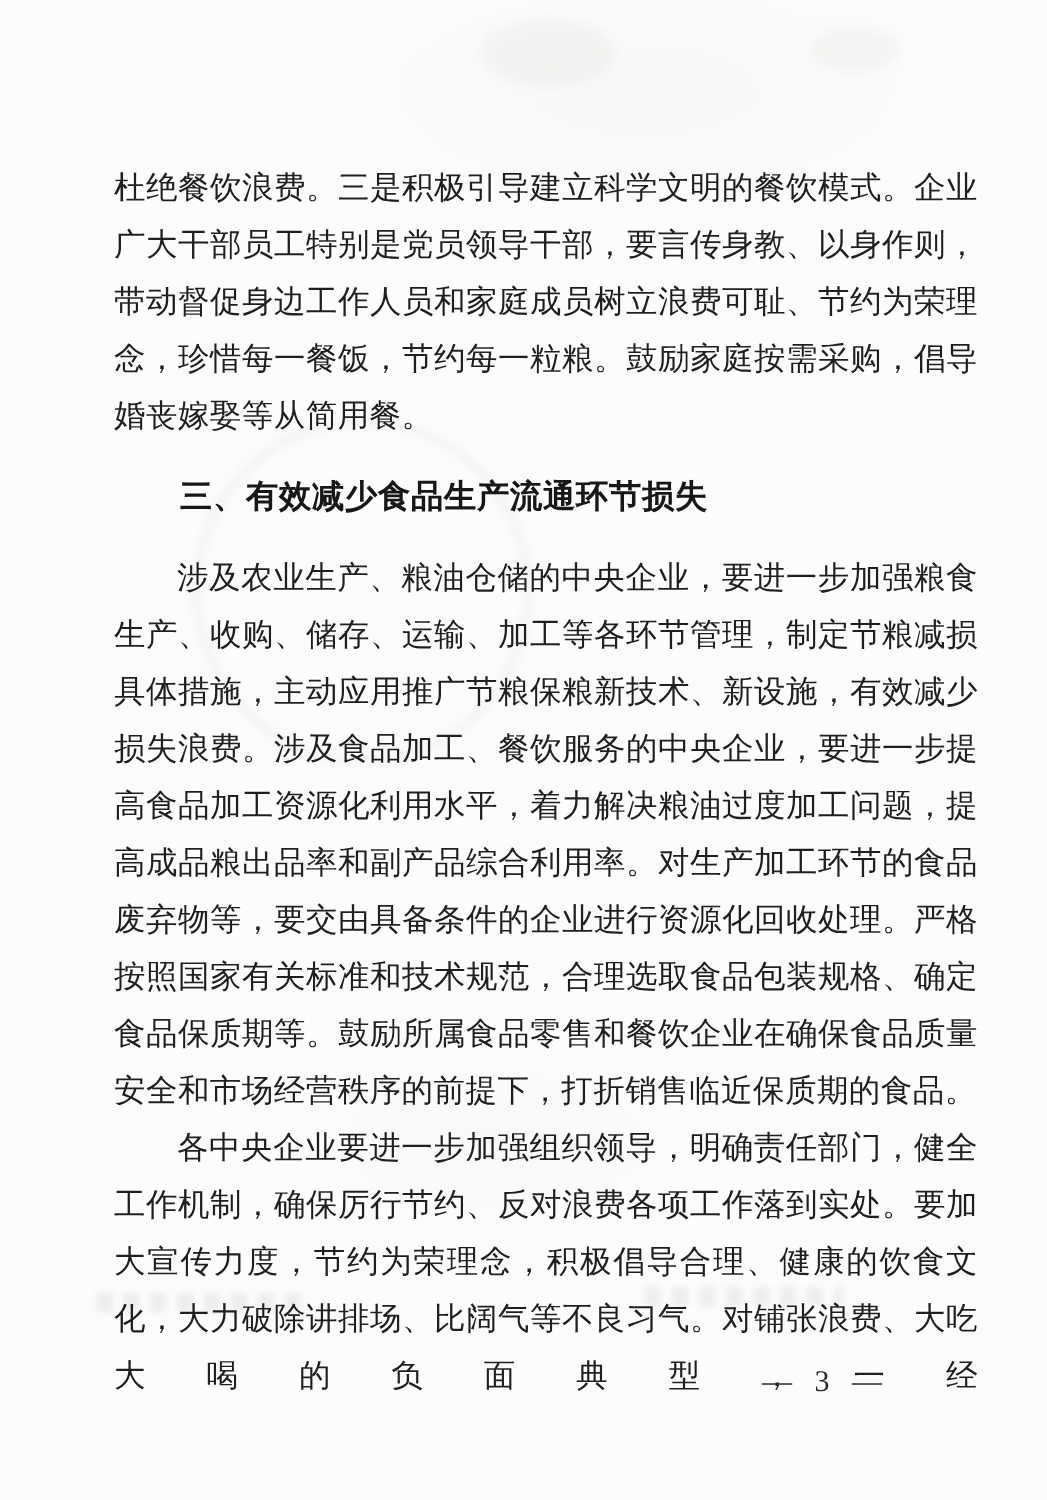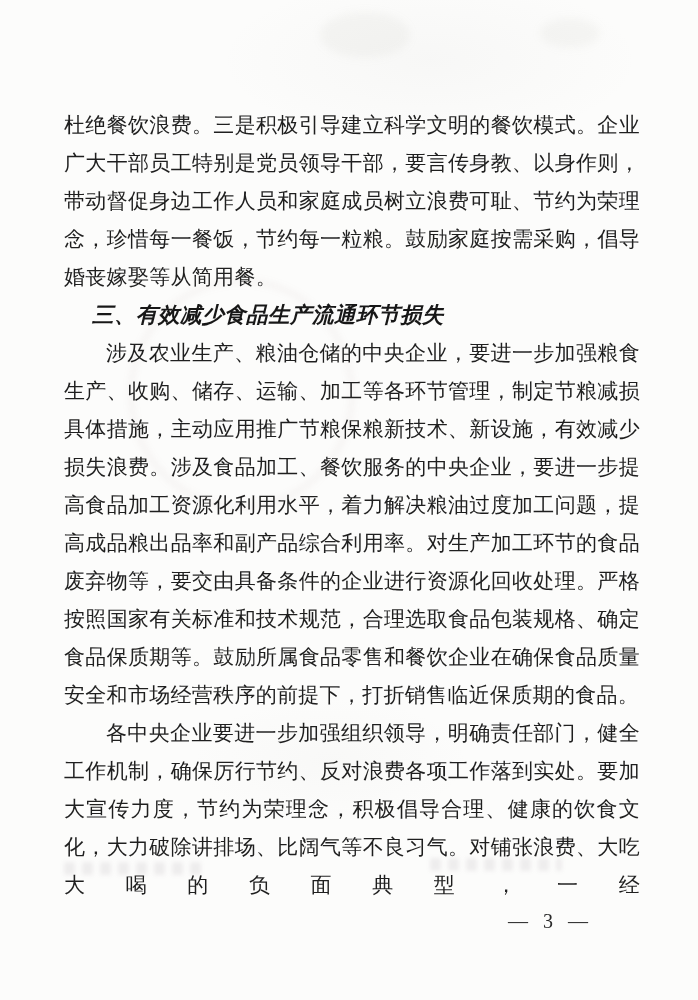--- a/index.html
+++ b/index.html
@@ -52,44 +52,43 @@
     filter: blur(4px);
     background: rgba(150,150,148,0.07);
     border-radius: 50%;
     pointer-events: none;
   }
   .smudge-a { left: 320px; top: 12px;  width: 90px; height: 46px; }
   .smudge-b { left: 540px; top: 18px;  width: 60px; height: 30px; }
 
   .content {
     position: absolute;
-    left: 64px;
+    left: 76px;
     top: 106px;
     width: 576px;
   }
   .para {
     margin: 0;
     font-size: 21px;
     line-height: 38px;
     text-align: justify;
     text-justify: inter-character;
     letter-spacing: 0.3px;
   }
   .para.indent { text-indent: 2em; }
   .para.runs-on { text-align-last: justify; }
   .heading {
-    margin: 0;
+    margin: 16px;
     font-size: 21.5px;
     line-height: 38px;
     font-weight: bold;
     font-family: "Liberation Sans", "DejaVu Sans", sans-serif;
     text-indent: 28px;
     letter-spacing: 0.5px;
     color: #171717;
-    font-style: italic;
   }
   .page-number {
     position: absolute;
     left: 508px;
     top: 910px;
     font-size: 20px;
     letter-spacing: 5px;
     color: #2a2a2a;
     white-space: nowrap;
   }

